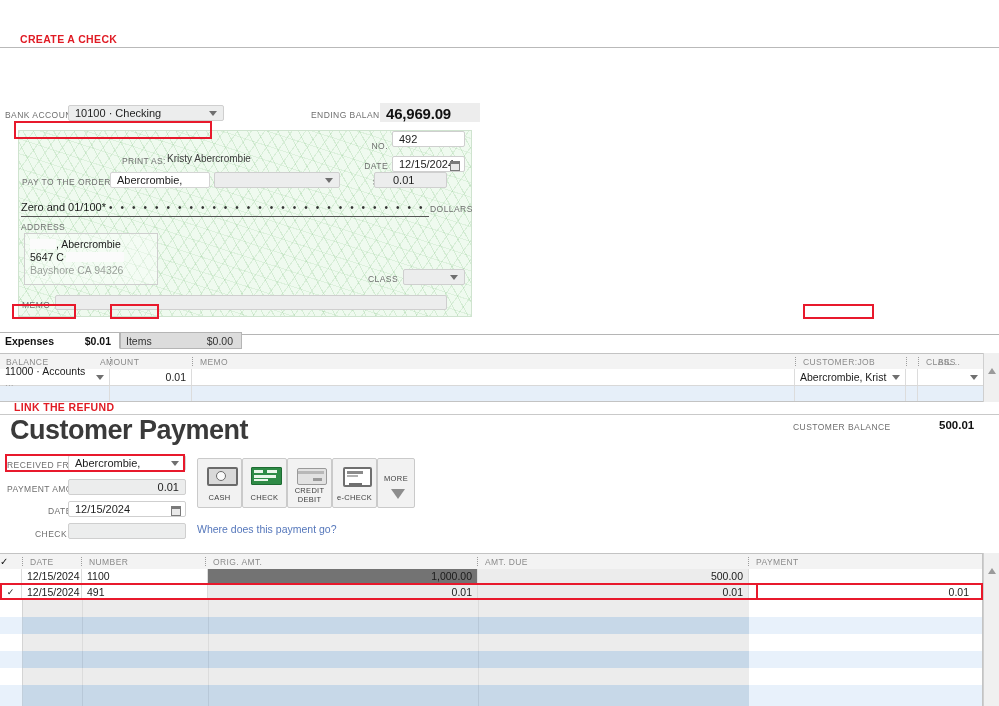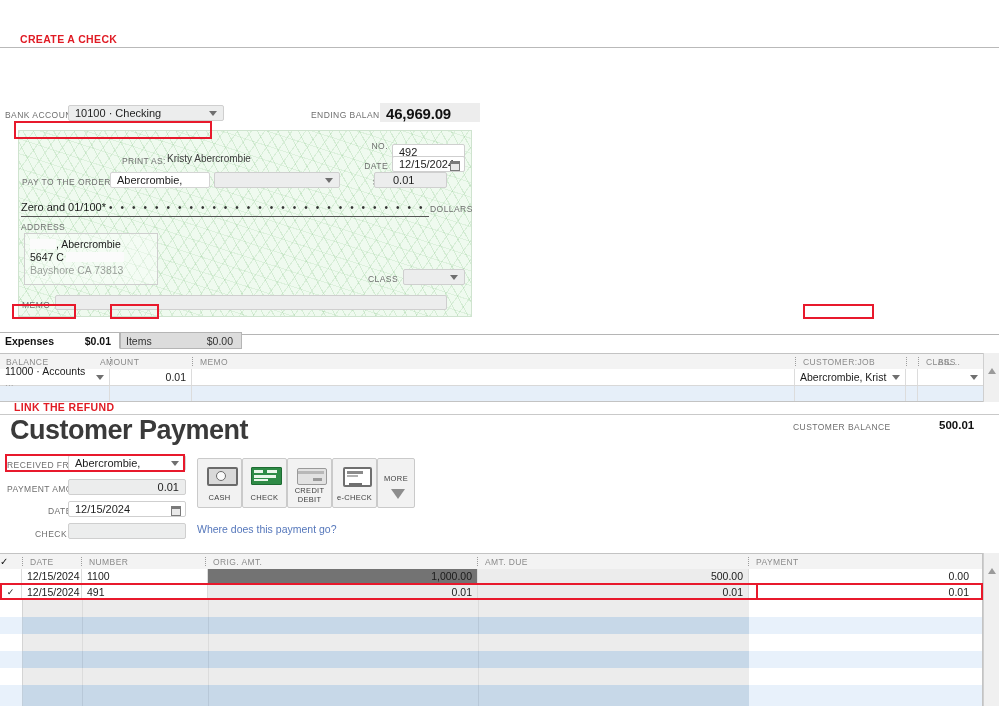--- a/index.html
+++ b/index.html
@@ -129,21 +129,21 @@
       <span class="caret"></span>
     </div>
 
     <div class="abs fieldlabel" style="left:311px;top:62px;">ENDING BALANCE</div>
     <div class="abs" style="left:380px;top:55px;width:100px;height:19px;background:#ededed;"></div>
     <div class="abs bigbal" style="left:386px;top:57px;">46,969.09</div>
 
     <div class="check" style="left:18px;top:82px;width:452px;height:185px;">
 
       <div class="abs fieldlabel" style="right:83px;top:10px;">NO.</div>
-      <div class="abs input white" style="right:6px;top:13px;width:73px;height:16px;">
+      <div class="abs input white" style="right:6px;top:0;width:73px;height:16px;">
         <span>492</span>
       </div>
 
       <div class="abs fieldlabel" style="right:83px;top:30px;">DATE</div>
       <div class="abs input white" style="right:6px;top:25px;width:73px;height:16px;">
         <span>12/15/2024</span>
         <span class="abs" style="right:4px;top:4px;width:8px;height:8px;border:1px solid #7a7a7a;background:
               linear-gradient(#7a7a7a,#7a7a7a) top/100% 2px no-repeat,#e9e9e9;"></span>
       </div>
 
@@ -169,21 +169,21 @@
       <div class="abs fieldlabel" style="left:411px;top:73px;">DOLLARS</div>
 
       <div class="abs fieldlabel" style="left:2px;top:91px;">ADDRESS</div>
       <div class="abs addrbox" style="left:5px;top:102px;width:134px;height:52px;">
         <div>
           <span class="redact" style="width:26px;"></span><span>, Abercrombie</span>
         </div>
         <div>
           <span>5647 C</span><span class="redact" style="width:58px;margin-left:2px;"></span>
         </div>
-        <div style="opacity:.42;">Bayshore CA 73813</div>
+        <div style="opacity:.42;">Bayshore CA 94326</div>
       </div>
 
       <div class="abs fieldlabel" style="right:73px;top:143px;">CLASS</div>
       <div class="abs input" style="right:6px;top:138px;width:62px;height:16px;">
         <span></span>
         <span class="caret"></span>
       </div>
 
       <div class="abs fieldlabel" style="left:3px;top:169px;">MEMO</div>
       <div class="abs input" style="left:36px;top:164px;width:392px;height:15px;">
@@ -342,21 +342,20 @@
       <div class="gsep" style="left:748px;"></div>
       <div class="gh" style="left:752px;width:150px;">PAYMENT</div>
     </div>
 
     <div class="grow" style="top:15px;height:15px;background:#ffffff;border-bottom:1px solid #d4d4d4;">
       <div class="gcell ctr" style="left:0;width:22px;"></div>
       <div class="gcell" style="left:22px;width:60px;">12/15/2024</div>
       <div class="gcell" style="left:82px;width:126px;">1100</div>
       <div class="gcell r" style="left:208px;width:270px;background:#737373;">1,000.00</div>
       <div class="gcell r" style="left:478px;width:271px;background:#ececec;text-align:center;">500.00</div>
-      <div class="gcell r" style="left:749px;width:225px;border-right:none;">0.00</div>
     </div>
 
     <div class="grow" style="top:30px;height:16px;background:#ffffff;border-bottom:1px solid #d4d4d4;">
       <div class="gcell ctr" style="left:0;width:22px;font-size:9px;">✓</div>
       <div class="gcell" style="left:22px;width:60px;">12/15/2024</div>
       <div class="gcell" style="left:82px;width:126px;">491</div>
       <div class="gcell r" style="left:208px;width:270px;background:#ececec;">0.01</div>
       <div class="gcell r" style="left:478px;width:271px;background:#ececec;">0.01</div>
       <div class="gcell r" style="left:749px;width:225px;border-right:none;">0.01</div>
     </div>

